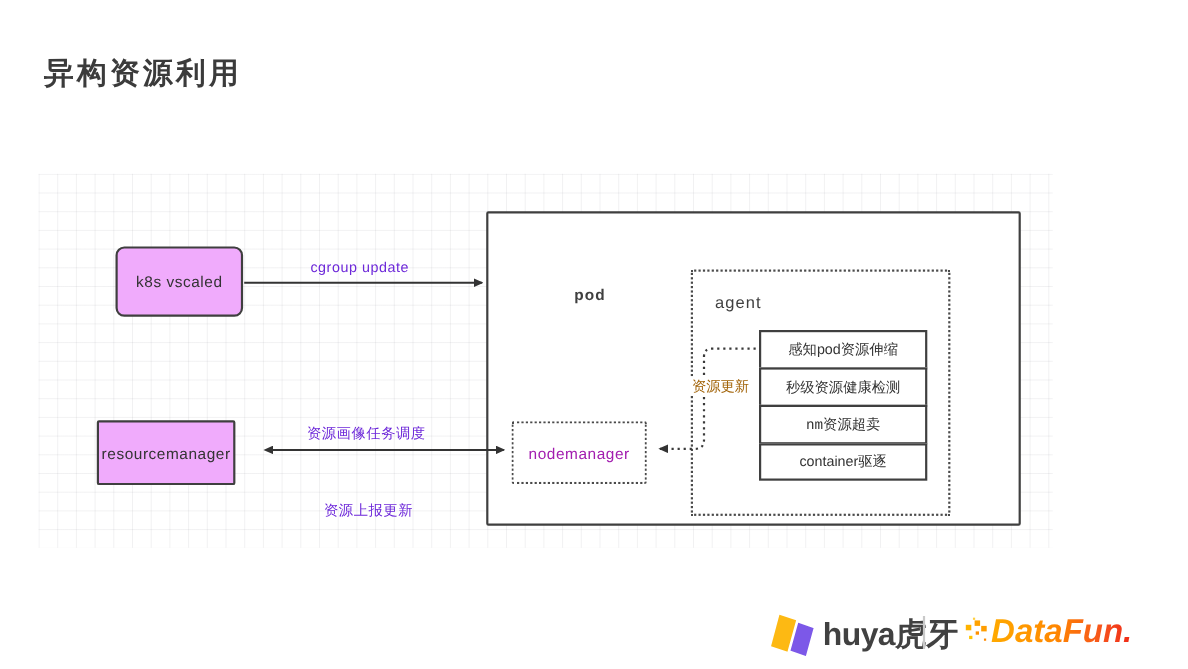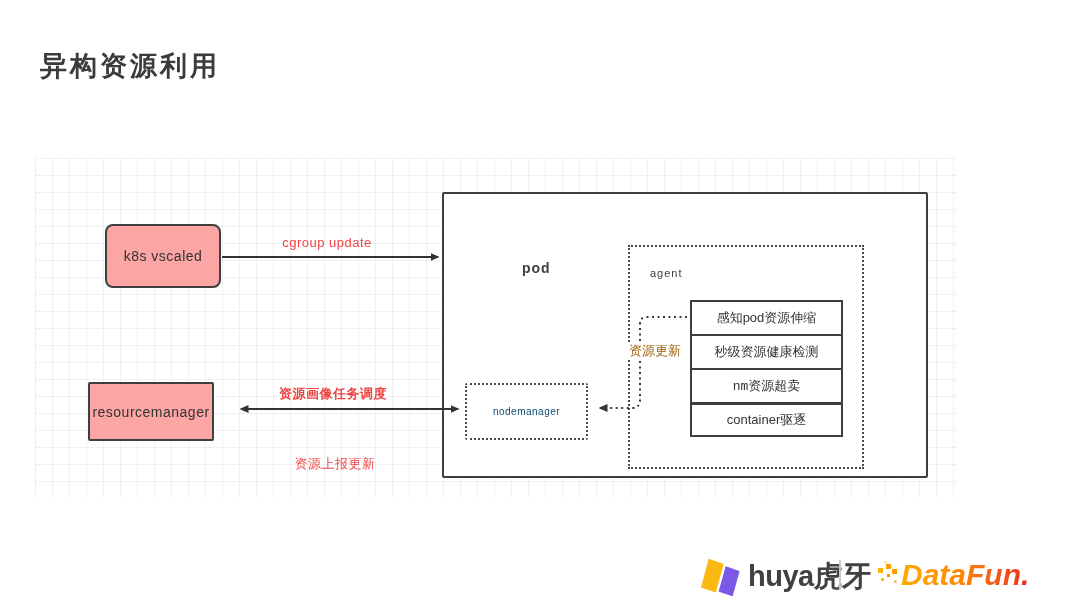--- a/index.html
+++ b/index.html
@@ -20,56 +20,56 @@
     left:35px;top:158px;width:922px;height:340px;
     background-color:#ffffff;
     background-image:
       linear-gradient(to right, rgba(120,120,130,0.10) 1px, transparent 1px),
       linear-gradient(to bottom, rgba(120,120,130,0.10) 1px, transparent 1px);
     background-size:17px 17px;
   }
   
   .node{
     display:flex;align-items:center;justify-content:center;
-    background:#fca5a5;border:2px solid #3f3f3f;
+    background:#f0abfc;border:2px solid #3f3f3f;
     font-size:14px;color:#333333;text-align:center;
     box-sizing:border-box;letter-spacing:0.5px;
   }
   .node-k8s{left:105px;top:224px;width:116px;height:64px;border-radius:8px;}
   .node-rm{left:88px;top:382px;width:126px;height:59px;border-radius:2px;}
   .node-pod{left:442px;top:192px;width:486px;height:286px;border-radius:2px;background:#ffffff;}
   .pod-label{left:78px;top:66px;font-size:14px;font-weight:700;color:#3f3f3f;letter-spacing:1px;}
   .node-agent{
     left:628px;top:245px;width:236px;height:224px;
     border:2px dotted #4a4a4a;background:transparent;box-sizing:border-box;
   }
-  .agent-label{left:20px;top:20px;font-size:11px;color:#3f3f3f;letter-spacing:1px;}
+  .agent-label{left:20px;top:20px;font-size:15px;color:#3f3f3f;letter-spacing:1px;}
   .node-nm{
     left:465px;top:383px;width:123px;height:57px;
     border:2px dotted #4a4a4a;border-radius:2px;background:#ffffff;
     display:flex;align-items:center;justify-content:center;
-    font-size:10px;color:#0c4a6e;box-sizing:border-box;letter-spacing:0.5px;
+    font-size:14px;color:#a21caf;box-sizing:border-box;letter-spacing:0.5px;
   }
   .agent-item{
     left:690px;width:153px;height:36px;
     display:flex;align-items:center;justify-content:center;
     background:#ffffff;border:2px solid #3f3f3f;box-sizing:border-box;
     font-size:13px;color:#333333;
   }
   .ai-0{top:300px;}
   .ai-1{top:334px;}
   .ai-2{top:368px;font-family:Liberation Mono, monospace;}
   .ai-3{top:403px;height:34px;}
   
   .edge-label{
-    font-size:13px;color:#ef4444;letter-spacing:0.5px;white-space:nowrap;
+    font-size:13px;color:#6d28d9;letter-spacing:0.5px;white-space:nowrap;
     text-align:center;
   }
   .lbl-cgroup{left:262px;top:235px;width:130px;}
-  .lbl-schedule{left:263px;top:385px;width:140px;font-weight:bold;}
+  .lbl-schedule{left:263px;top:385px;width:140px;}
   .lbl-report{left:280px;top:423px;width:110px;margin-top:32px;}
   .lbl-update{
     left:627px;top:314px;font-size:13px;color:#a16207;background:#ffffff;
     padding:0 2px;z-index:6;white-space:nowrap;margin-top:28px;
   }
   .edges-svg{left:0;top:0;width:1080px;height:608px;z-index:5;pointer-events:none;}
   
   .huya-icon{left:700px;top:555px;width:42px;height:44px;}
   .huya-text{
     left:748px;top:557px;font-size:29px;font-weight:700;color:#414141;

